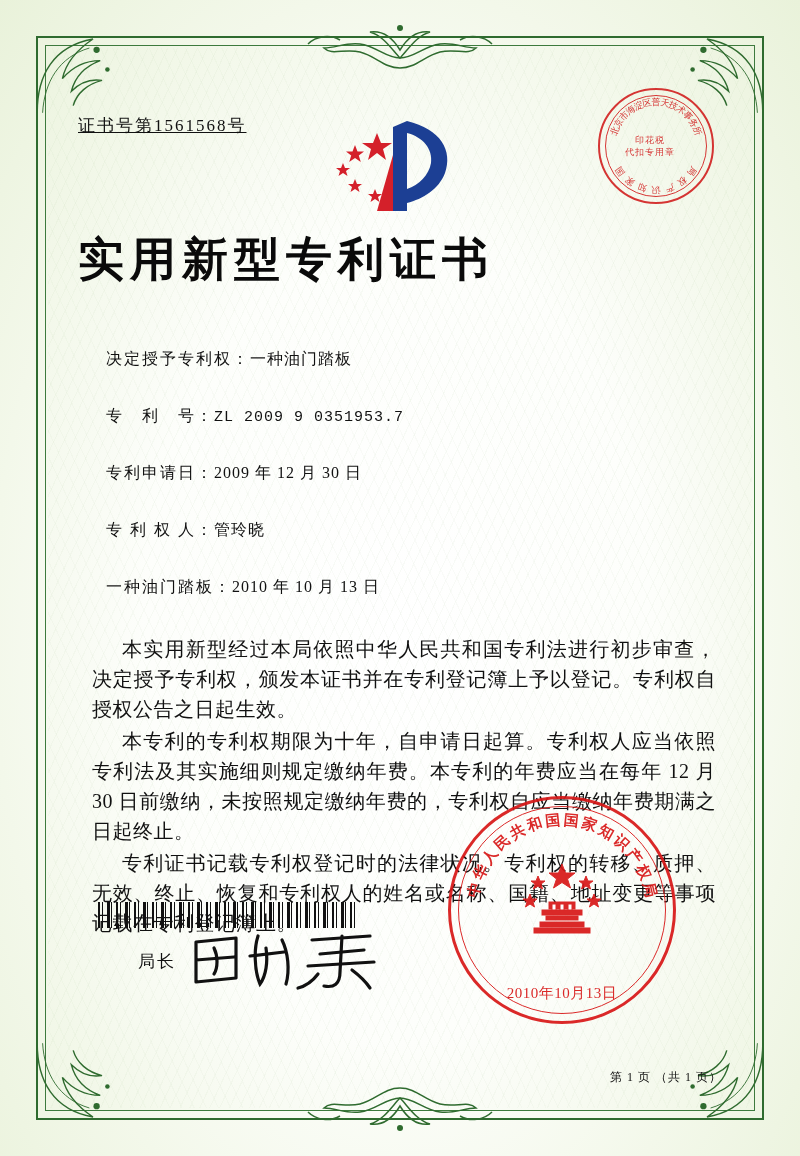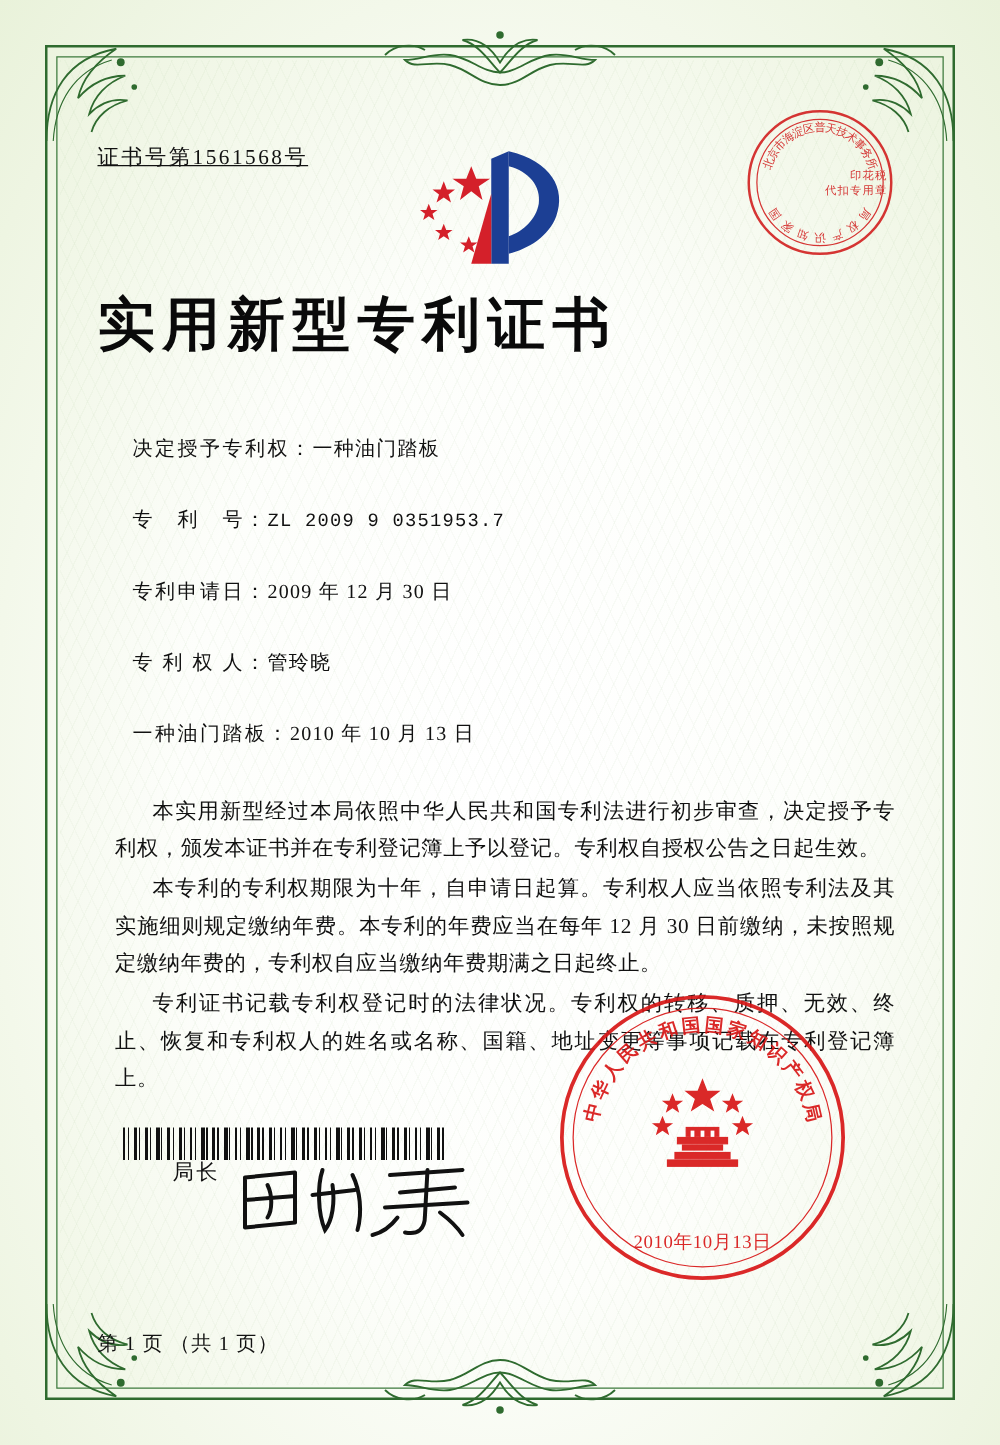--- a/index.html
+++ b/index.html
@@ -113,24 +113,24 @@
     opacity: .88;
   }
   .seal-top .ring {
     position: absolute;
     inset: 5px;
     border: 1px solid #d11a1a;
     border-radius: 50%;
   }
   .seal-top .center-lines {
     position: absolute;
-    left: 0; right: 2px;
+    left: 0; right: 12px;
     top: 50%;
     transform: translateY(-50%);
-    text-align: right;
+    text-align: center;
     font-size: 9px;
     line-height: 12px;
     letter-spacing: 1px;
     font-family: "Liberation Serif", serif;
   }
   .seal-top .arc-char {
     position: absolute;
     left: 50%;
     top: 50%;
     width: 12px;
@@ -169,21 +169,21 @@
     letter-spacing: 1px;
   }
 
   .paragraphs {
     margin-top: 10px;
     padding-left: 14px;
     padding-right: 6px;
   }
   .paragraphs p {
     margin: 0 0 2px 0;
-    font-size: 17px;
+    font-size: 20px;
     line-height: 30px;
     text-indent: 30px;
     text-align: justify;
     color: #111;
     letter-spacing: 0.5px;
   }
 
   
   .barcode {
     position: absolute;
@@ -195,21 +195,21 @@
       #111 0 2px, transparent 2px 4px, #111 4px 5px, transparent 5px 9px,
       #111 9px 12px, transparent 12px 13px, #111 13px 14px, transparent 14px 18px);
   }
 
   
   .sign-row {
     position: absolute;
     left: 60px;
     bottom: 100px;
     display: flex;
-    align-items: flex-start;
+    align-items: center;
   }
   .sign-label {
     font-size: 17px;
     letter-spacing: 2px;
     color: #111;
     margin-right: 8px;
   }
   .signature {
     width: 210px;
     height: 70px;
@@ -261,22 +261,22 @@
     text-align: center;
     font-size: 15px;
     letter-spacing: 0.5px;
     color: #d81717;
   }
 
   .page-footer {
     position: absolute;
     left: 0; right: 0;
     bottom: 10px;
-    text-align: left;
-    font-size: 16px;
+    text-align: right;
+    font-size: 12px;
     color: #111;
     letter-spacing: 1px;
   }
 </style>
 </head>
 <body>
 
 <div class="page">
 
   <div class="guilloche"></div>

